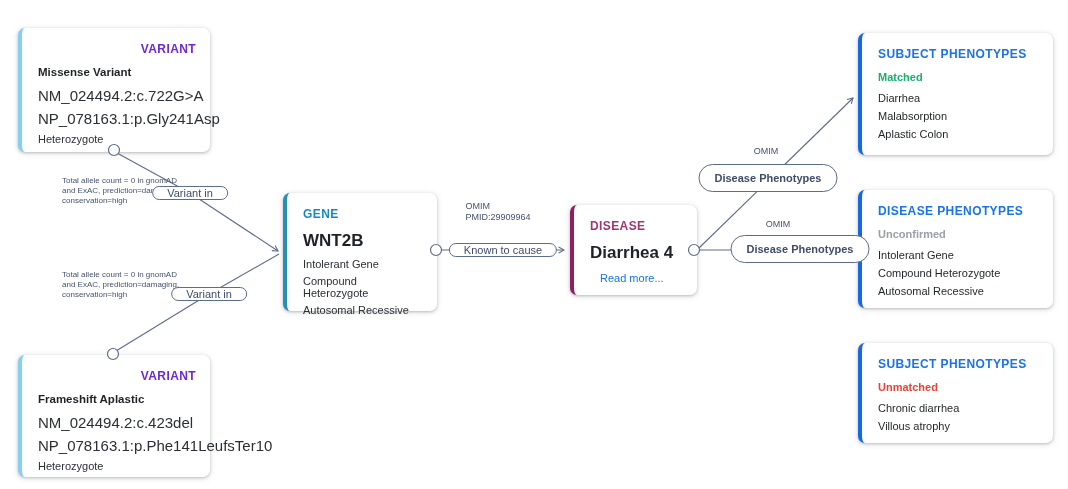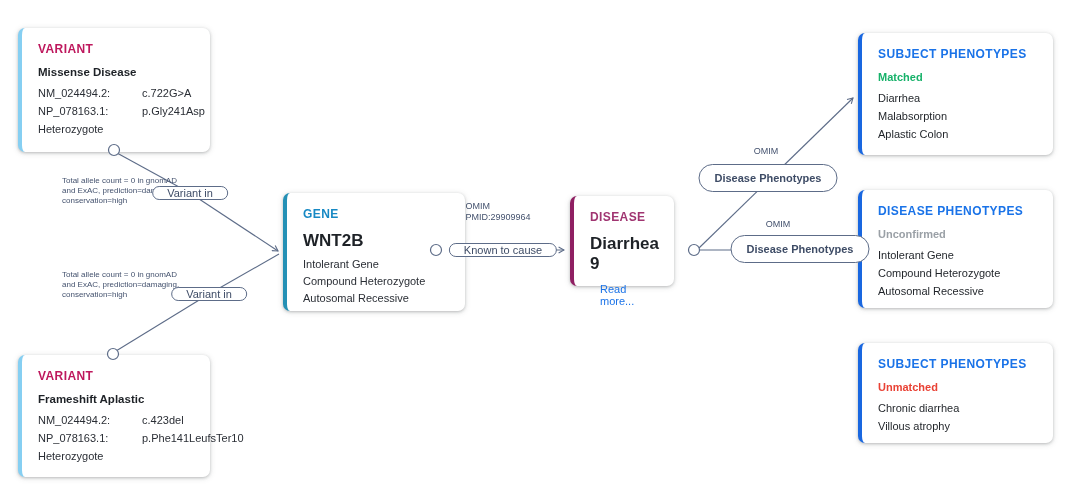--- a/index.html
+++ b/index.html
@@ -13,30 +13,30 @@
   svg.edges { position: absolute; left: 0; top: 0; z-index: 0; }
   svg.ports { position: absolute; left: 0; top: 0; z-index: 4; pointer-events: none; }
 
   .card {
     position: absolute; background: #fff; border-radius: 7px; z-index: 2;
     box-shadow: 0 1px 3px rgba(60,64,67,.28), 0 1px 6px rgba(60,64,67,.15);
     padding: 14px 14px 10px 16px; border-left: 4px solid #ccc;
   }
   .card-title { font-size: 12px; font-weight: 700; letter-spacing: .4px; margin-bottom: 10px; }
   .card.variant { border-left-color: #86cff2; }
-  .card.variant .card-title { color: #be185d; }
+  .card.variant .card-title { color: #6d28d9; text-align: right; }
   .card.gene { border-left-color: #2490b5; }
   .card.gene .card-title { color: #1789c4; }
   .card.disease { border-left-color: #8f1f62; }
   .card.disease .card-title { color: #a03571; }
   .card.pheno { border-left-color: #1967e0; }
   .card.pheno .card-title { color: #1a73e8; }
 
   .card-subtitle { font-size: 11.5px; font-weight: 700; color: #1e2227; margin-bottom: 9px; }
-  .row { display: flex; font-size: 11px; margin-bottom: 6px; color: #2a2e35; gap: 20px; }
+  .row { display: flex; font-size: 15px; margin-bottom: 6px; color: #2a2e35; }
   .row-label { flex: 0 0 84px; }
   .plain { font-size: 11px; margin-bottom: 5px; color: #2a2e35; }
   .status { font-size: 11px; font-weight: 700; margin-bottom: 9px; }
   .status.matched { color: #17b26a; }
   .status.unconfirmed { color: #9aa0a6; }
   .status.unmatched { color: #e94235; }
   .item { font-size: 11px; margin-bottom: 6px; color: #1e2227; }
   .link { font-size: 11px; color: #1a73e8; margin-top: 9px; cursor: pointer; padding-left: 10px; }
   .name-bold { font-size: 17px; font-weight: 700; color: #1e2227; margin-bottom: 7px; }
 
@@ -83,21 +83,21 @@
         <line x1="699" y1="248" x2="853" y2="98" marker-end="url(#arrow)"></line>
       </g>
       <g>
         <line x1="700" y1="250" x2="852" y2="250" marker-end="url(#arrow)"></line>
       </g>
     </g>
   </svg>
 
   <div class="card variant" style="left:18px;top:28px;width:192px;height:124px">
     <div class="card-title">VARIANT</div>
-    <div class="card-subtitle">Missense Disease</div>
+    <div class="card-subtitle">Missense Variant</div>
     <div class="row">
       <span class="row-label">NM_024494.2:</span>
       <span class="row-value">c.722G&gt;A</span>
     </div>
     <div class="row">
       <span class="row-label">NP_078163.1:</span>
       <span class="row-value">p.Gly241Asp</span>
     </div>
     <div class="plain">Heterozygote</div>
   </div>
@@ -109,31 +109,31 @@
       <span class="row-label">NM_024494.2:</span>
       <span class="row-value">c.423del</span>
     </div>
     <div class="row">
       <span class="row-label">NP_078163.1:</span>
       <span class="row-value">p.Phe141LeufsTer10</span>
     </div>
     <div class="plain">Heterozygote</div>
   </div>
 
-  <div class="card gene" style="left:283px;top:193px;width:182px;height:118px">
+  <div class="card gene" style="left:283px;top:193px;width:154px;height:118px">
     <div class="card-title">GENE</div>
     <div class="name-bold">WNT2B</div>
     <div class="plain">Intolerant Gene</div>
     <div class="plain">Compound Heterozygote</div>
     <div class="plain">Autosomal Recessive</div>
   </div>
 
-  <div class="card disease" style="left:570px;top:196px;width:104px;height:90px">
+  <div class="card disease" style="left:570px;top:205px;width:127px;height:90px">
     <div class="card-title">DISEASE</div>
-    <div class="name-bold">Diarrhea 9</div>
+    <div class="name-bold">Diarrhea 4</div>
     <div class="link">Read more...</div>
   </div>
 
   <div class="card pheno" style="left:858px;top:33px;width:195px;height:122px">
     <div class="card-title">SUBJECT PHENOTYPES</div>
     <div class="status matched">Matched</div>
     <div class="item">Diarrhea</div>
     <div class="item">Malabsorption</div>
     <div class="item">Aplastic Colon</div>
   </div>

